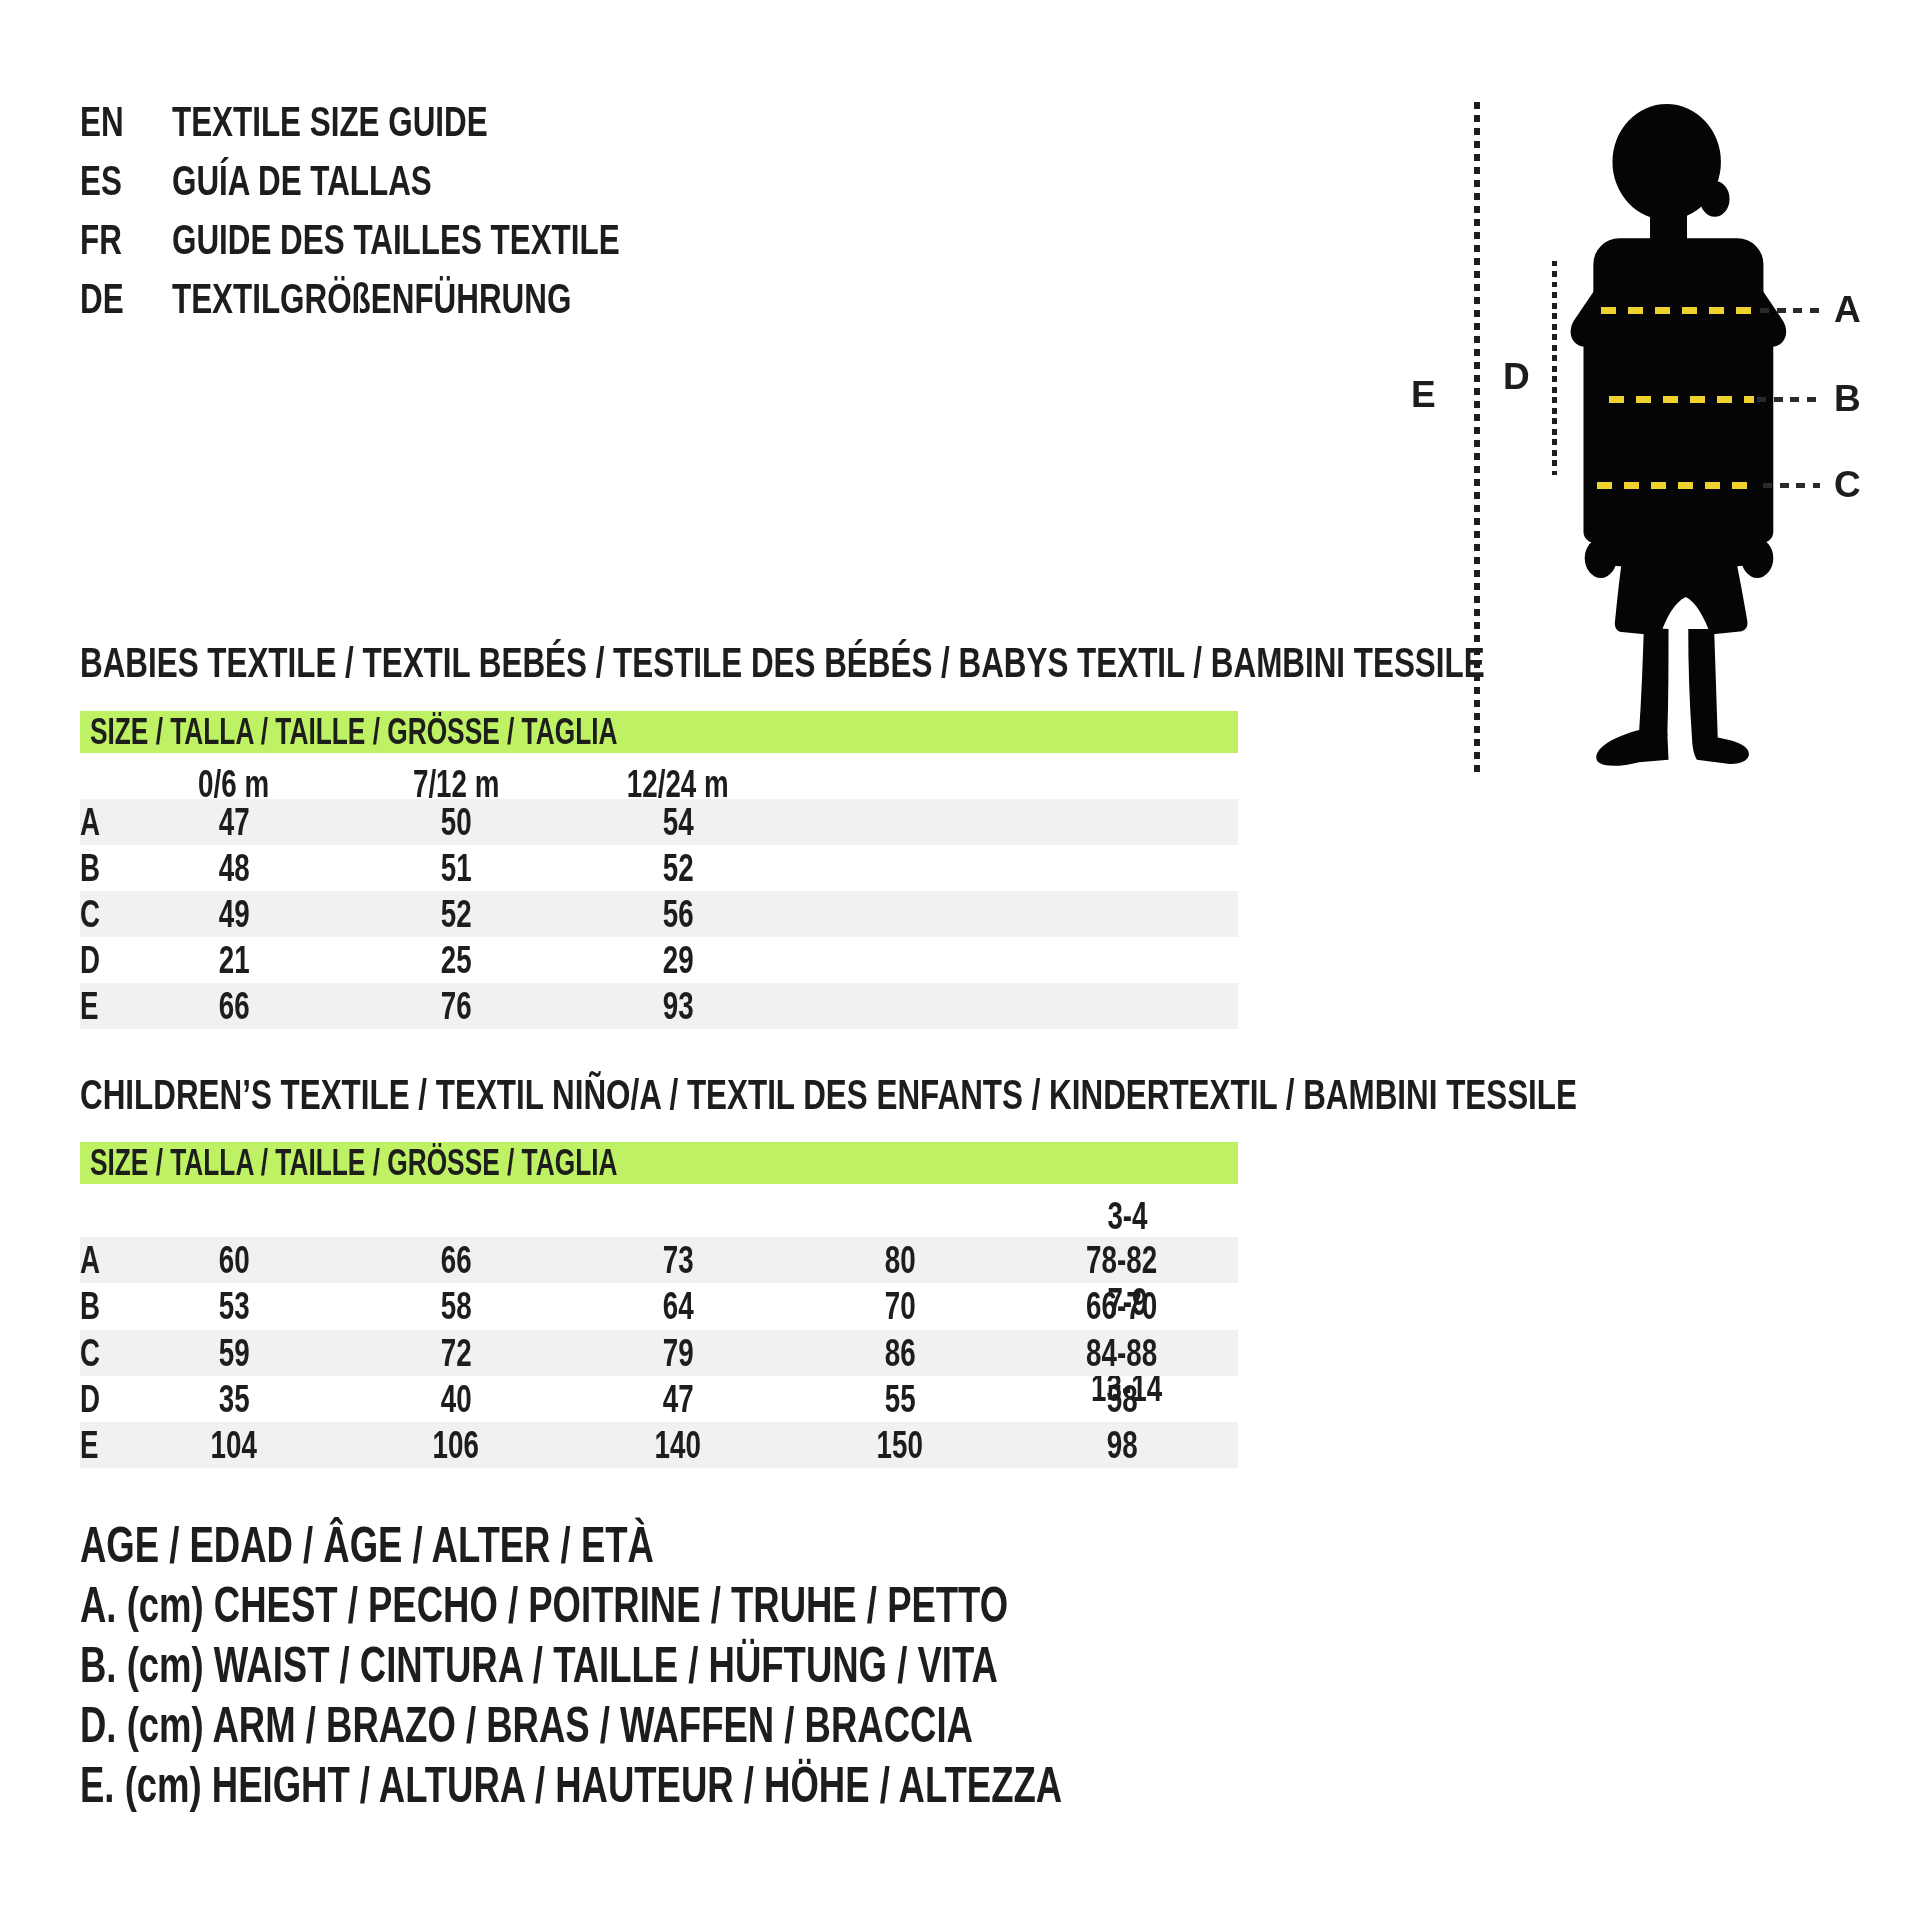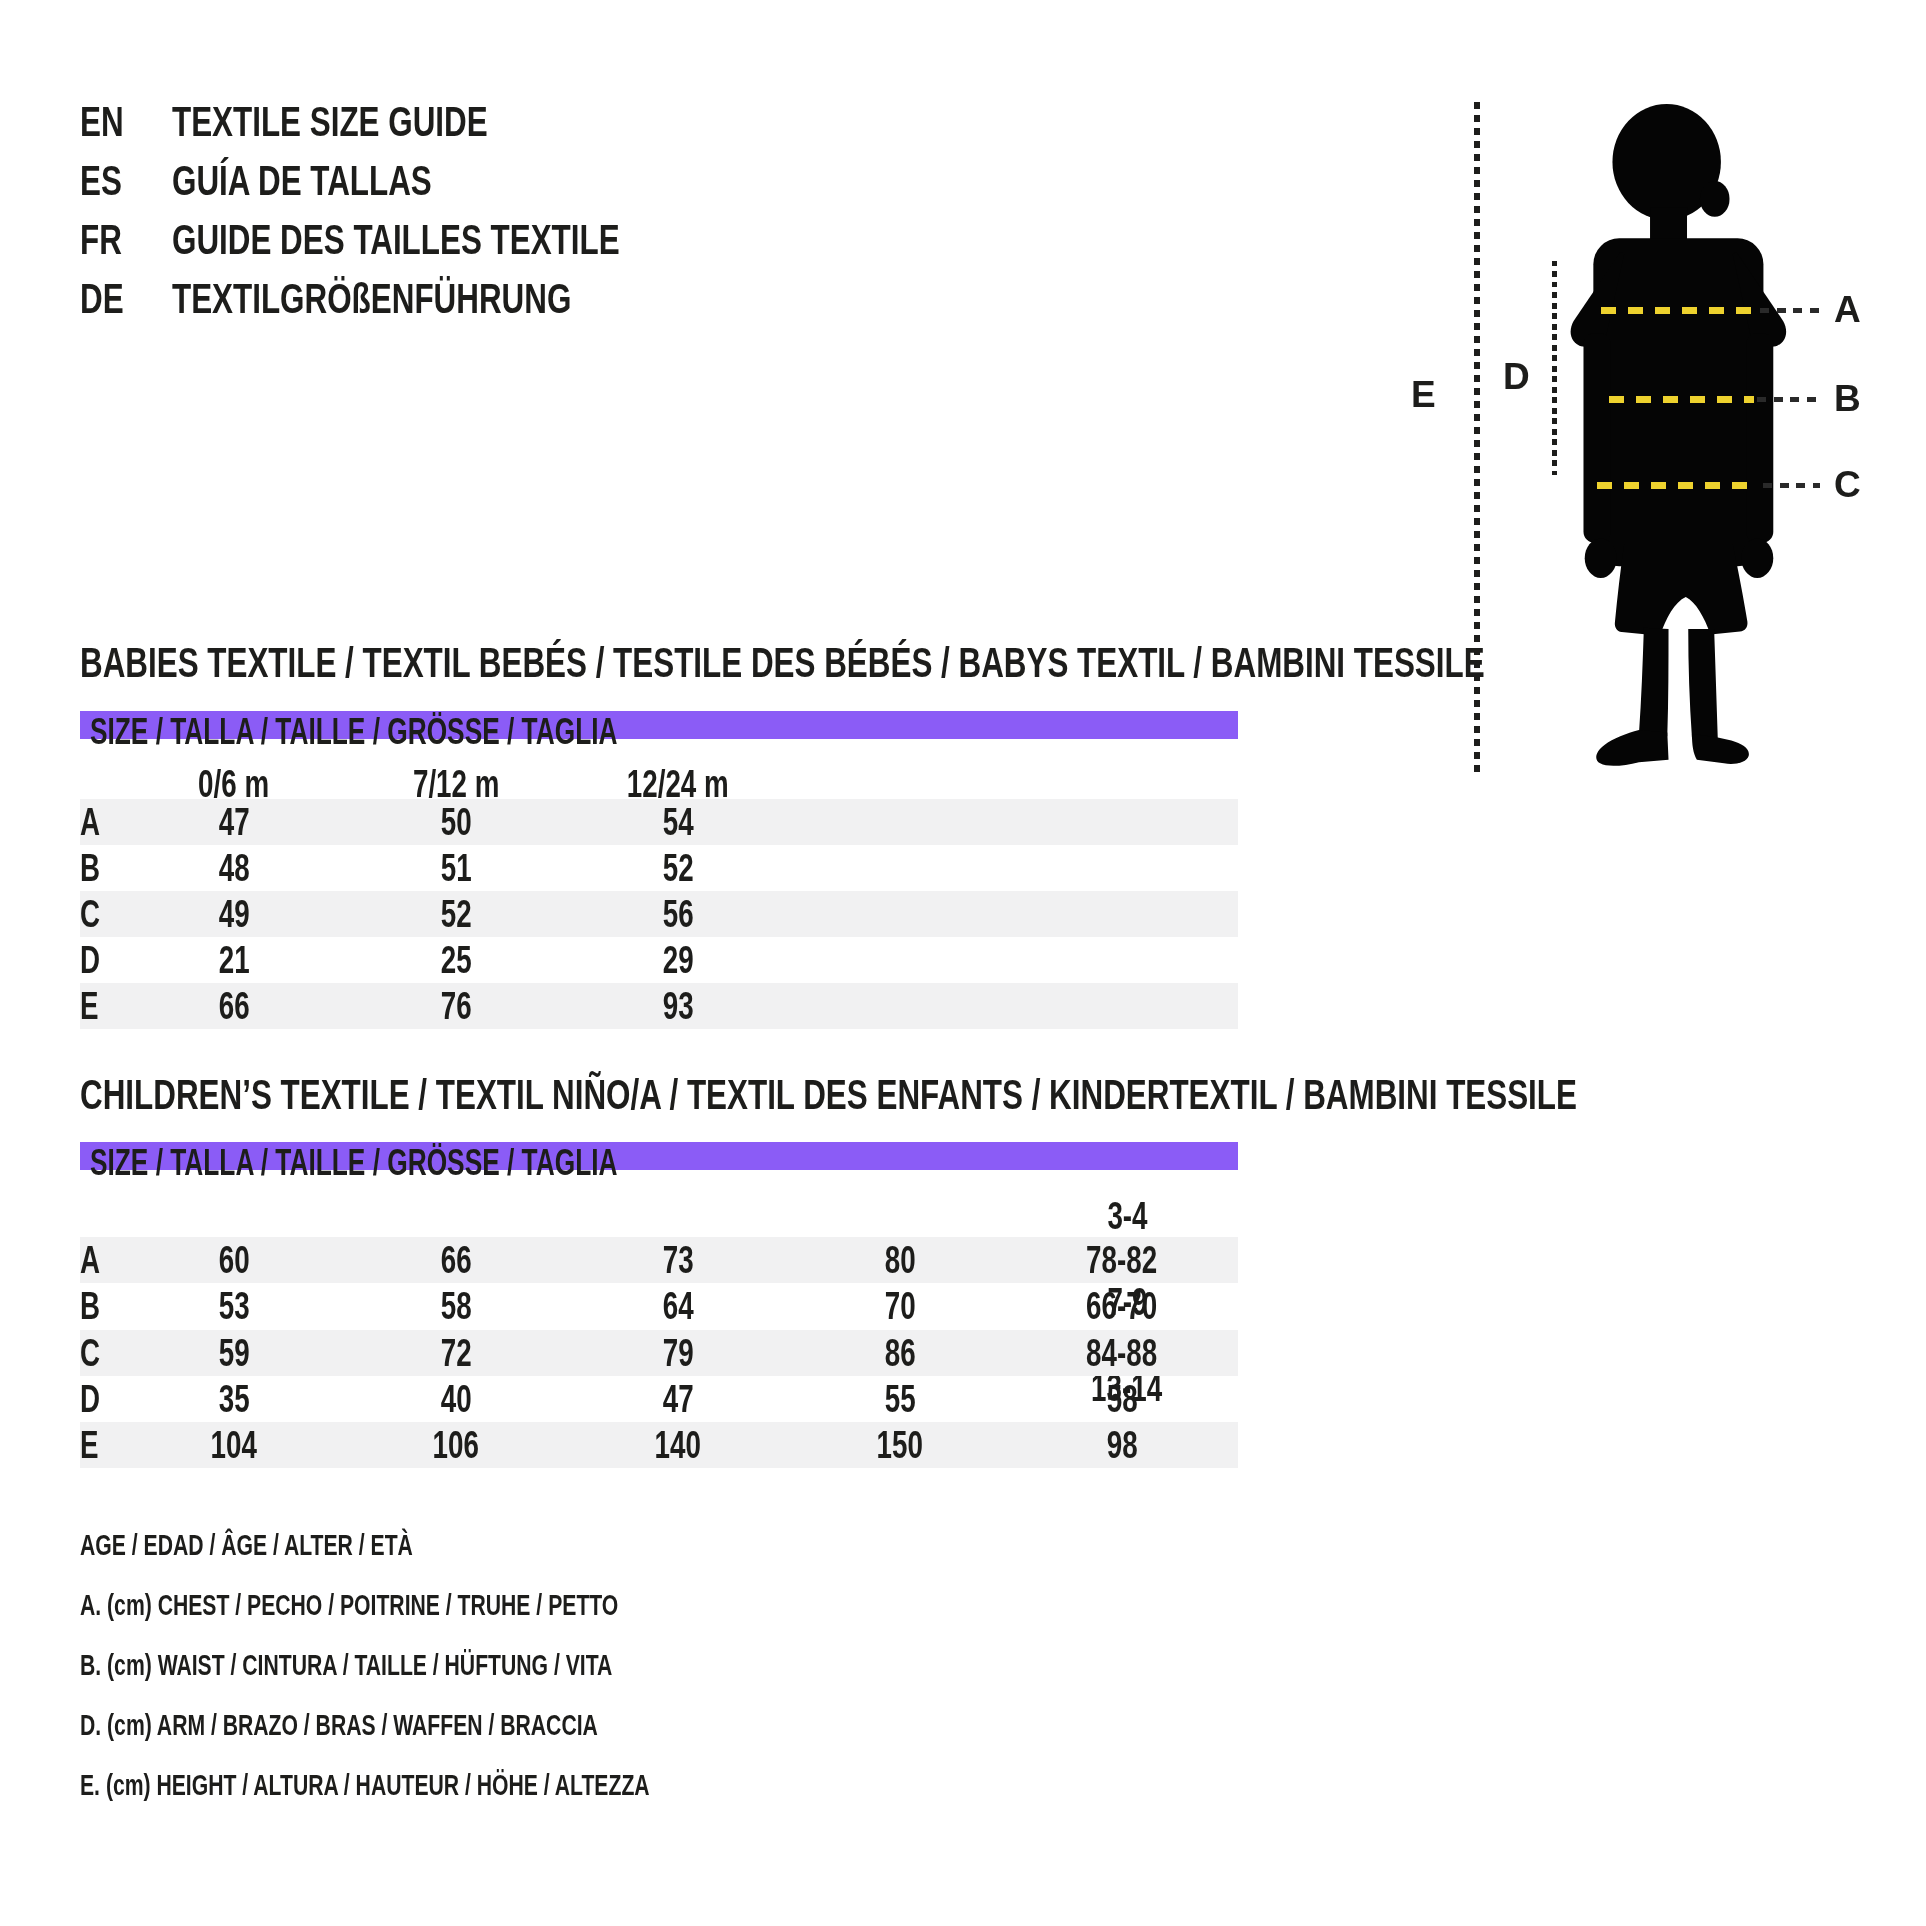--- a/index.html
+++ b/index.html
@@ -10,30 +10,30 @@
   .abs{position:absolute;}
   
   .cond{transform:scaleX(0.73);transform-origin:0 50%;white-space:nowrap;display:block;font-weight:700;}
   .cond-c{display:inline-block;transform:scaleX(0.73);white-space:nowrap;font-weight:700;}
   
   .lang-row{height:59px;line-height:59px;font-size:43px;}
   .lang-code{display:inline-block;width:126px;}
   
   .sec-head{font-size:43px;line-height:49px;}
   
-  .size-bar{left:80px;width:1158px;height:28px;background:#8b5cf6;line-height:42px;font-size:36px;}
+  .size-bar{left:80px;width:1158px;height:42px;background:#bef264;line-height:42px;font-size:36px;}
   .size-bar .cond{padding-left:13.6px;}
   
   .trow{left:80px;width:1158px;height:46px;display:flex;align-items:center;font-size:38px;font-weight:700;}
   .trow.head{height:42px;font-weight:700;align-items:flex-end;}
   .trow.stripe{background:#f1f1f2;}
   .rlabel{width:43px;text-align:left;}
   .c{width:222px;text-align:center;}
   
-  .legend-line{height:60px;line-height:60px;font-size:29px;}
+  .legend-line{height:60px;line-height:60px;font-size:50px;}
   
   .vline{background:repeating-linear-gradient(to bottom,#1d1d1b 0 6.8px,transparent 6.8px 13px);}
   .vline.small{background:repeating-linear-gradient(to bottom,#1d1d1b 0 5.5px,transparent 5.5px 10.5px);}
   .dash-y{height:6.8px;background:repeating-linear-gradient(90deg,#eed22e 0 15.4px,transparent 15.4px 27px);}
   .dash-k{height:5px;background:repeating-linear-gradient(90deg,#2a2a2a 0 9.2px,transparent 9.2px 16.6px);}
   .fig-label{font-size:37px;font-weight:700;line-height:43px;}
   svg{display:block;}
 </style>
 </head>
 <body>

